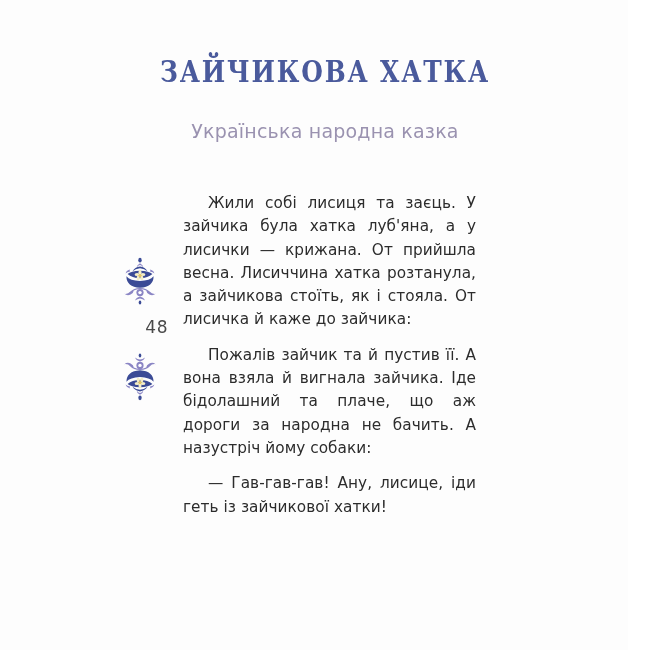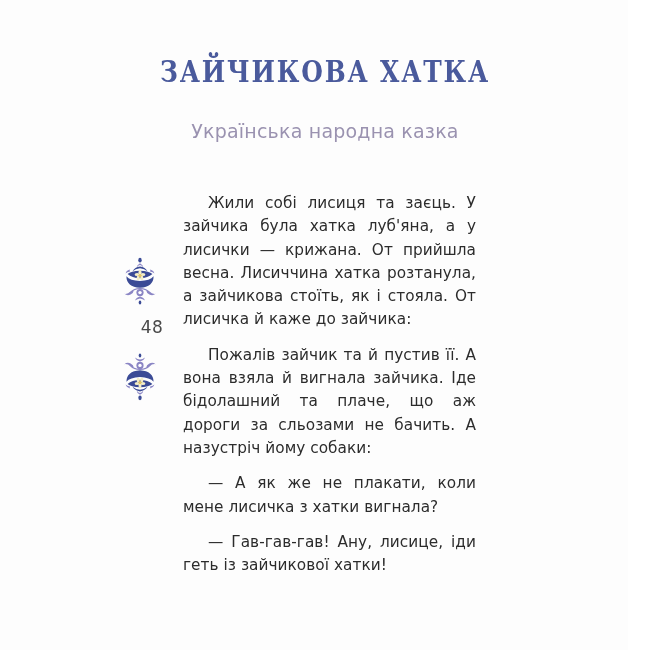--- a/index.html
+++ b/index.html
@@ -72,24 +72,24 @@
     letter-spacing: 0.05px;
   }
   .bodycol p {
     margin: 12px;
     text-indent: 25px;
   }
 
   
   .folio {
     position: absolute;
-    left: 124px;
+    left: 112px;
     top: 317px;
     width: 56px;
-    text-align: center;
+    text-align: right;
     font-family: "DejaVu Sans", "Liberation Sans", sans-serif;
     font-size: 17px;
     color: #4a4a4a;
     font-weight: 400;
     letter-spacing: 0.5px;
   }
 
   
   .ornament {
     position: absolute;
@@ -165,18 +165,17 @@
       <path d="M22 32.0 q6.6 0.4 9.6 3.6 q2.6 2.8 6.0 2.2 q-3.0 2.4 -6.2 0.6 q-3.0 -1.7 -3.2 -4.0 q-2.8 -1.4 -6.2 -1.5 z" fill="#8a85c4"></path>
       <circle cx="22" cy="36.6" r="3.6" fill="#8a85c4"></circle>
       <circle cx="22" cy="36.6" r="1.7" fill="#ffffff"></circle>
       <path d="M22 40.6 q-4.0 1.2 -5.0 4.0 q2.4 -2.0 5.0 -2.2 q2.6 0.2 5.0 2.2 q-1.0 -2.8 -5.0 -4.0 z" fill="#8a85c4"></path>
       <ellipse cx="22" cy="46.6" rx="1.3" ry="2.0" fill="#3b4b96"></ellipse>
     </svg>
   </div>
 
   <div class="bodycol">
     <p>Жили собі лисиця та заєць. У зайчика була хатка луб'яна, а у лисички — крижана. От прийшла весна. Лисиччина хатка розтанула, а зайчикова стоїть, як і стояла. От лисичка й каже до зайчика:</p>
-    <p>Пожалів зайчик та й пустив її. А вона взяла й вигнала зайчика. Іде бідолашний та плаче, що аж дороги за сльозами не бачить. А назустріч йому собаки:</p>
-    <p>— А як же не плакати, коли мене лисичка з хатки вигнала?</p>
+    <p>Пожалів зайчик та й пустив її. А вона взяла й вигнала зайчика. Іде бідолашний та плаче, що аж дороги за народна не бачить. А назустріч йому собаки:</p>
     <p>— Гав-гав-гав! Ану, лисице, іди геть із зайчикової хатки!</p>
   </div>
 
 </div>
 
 </body></html>

